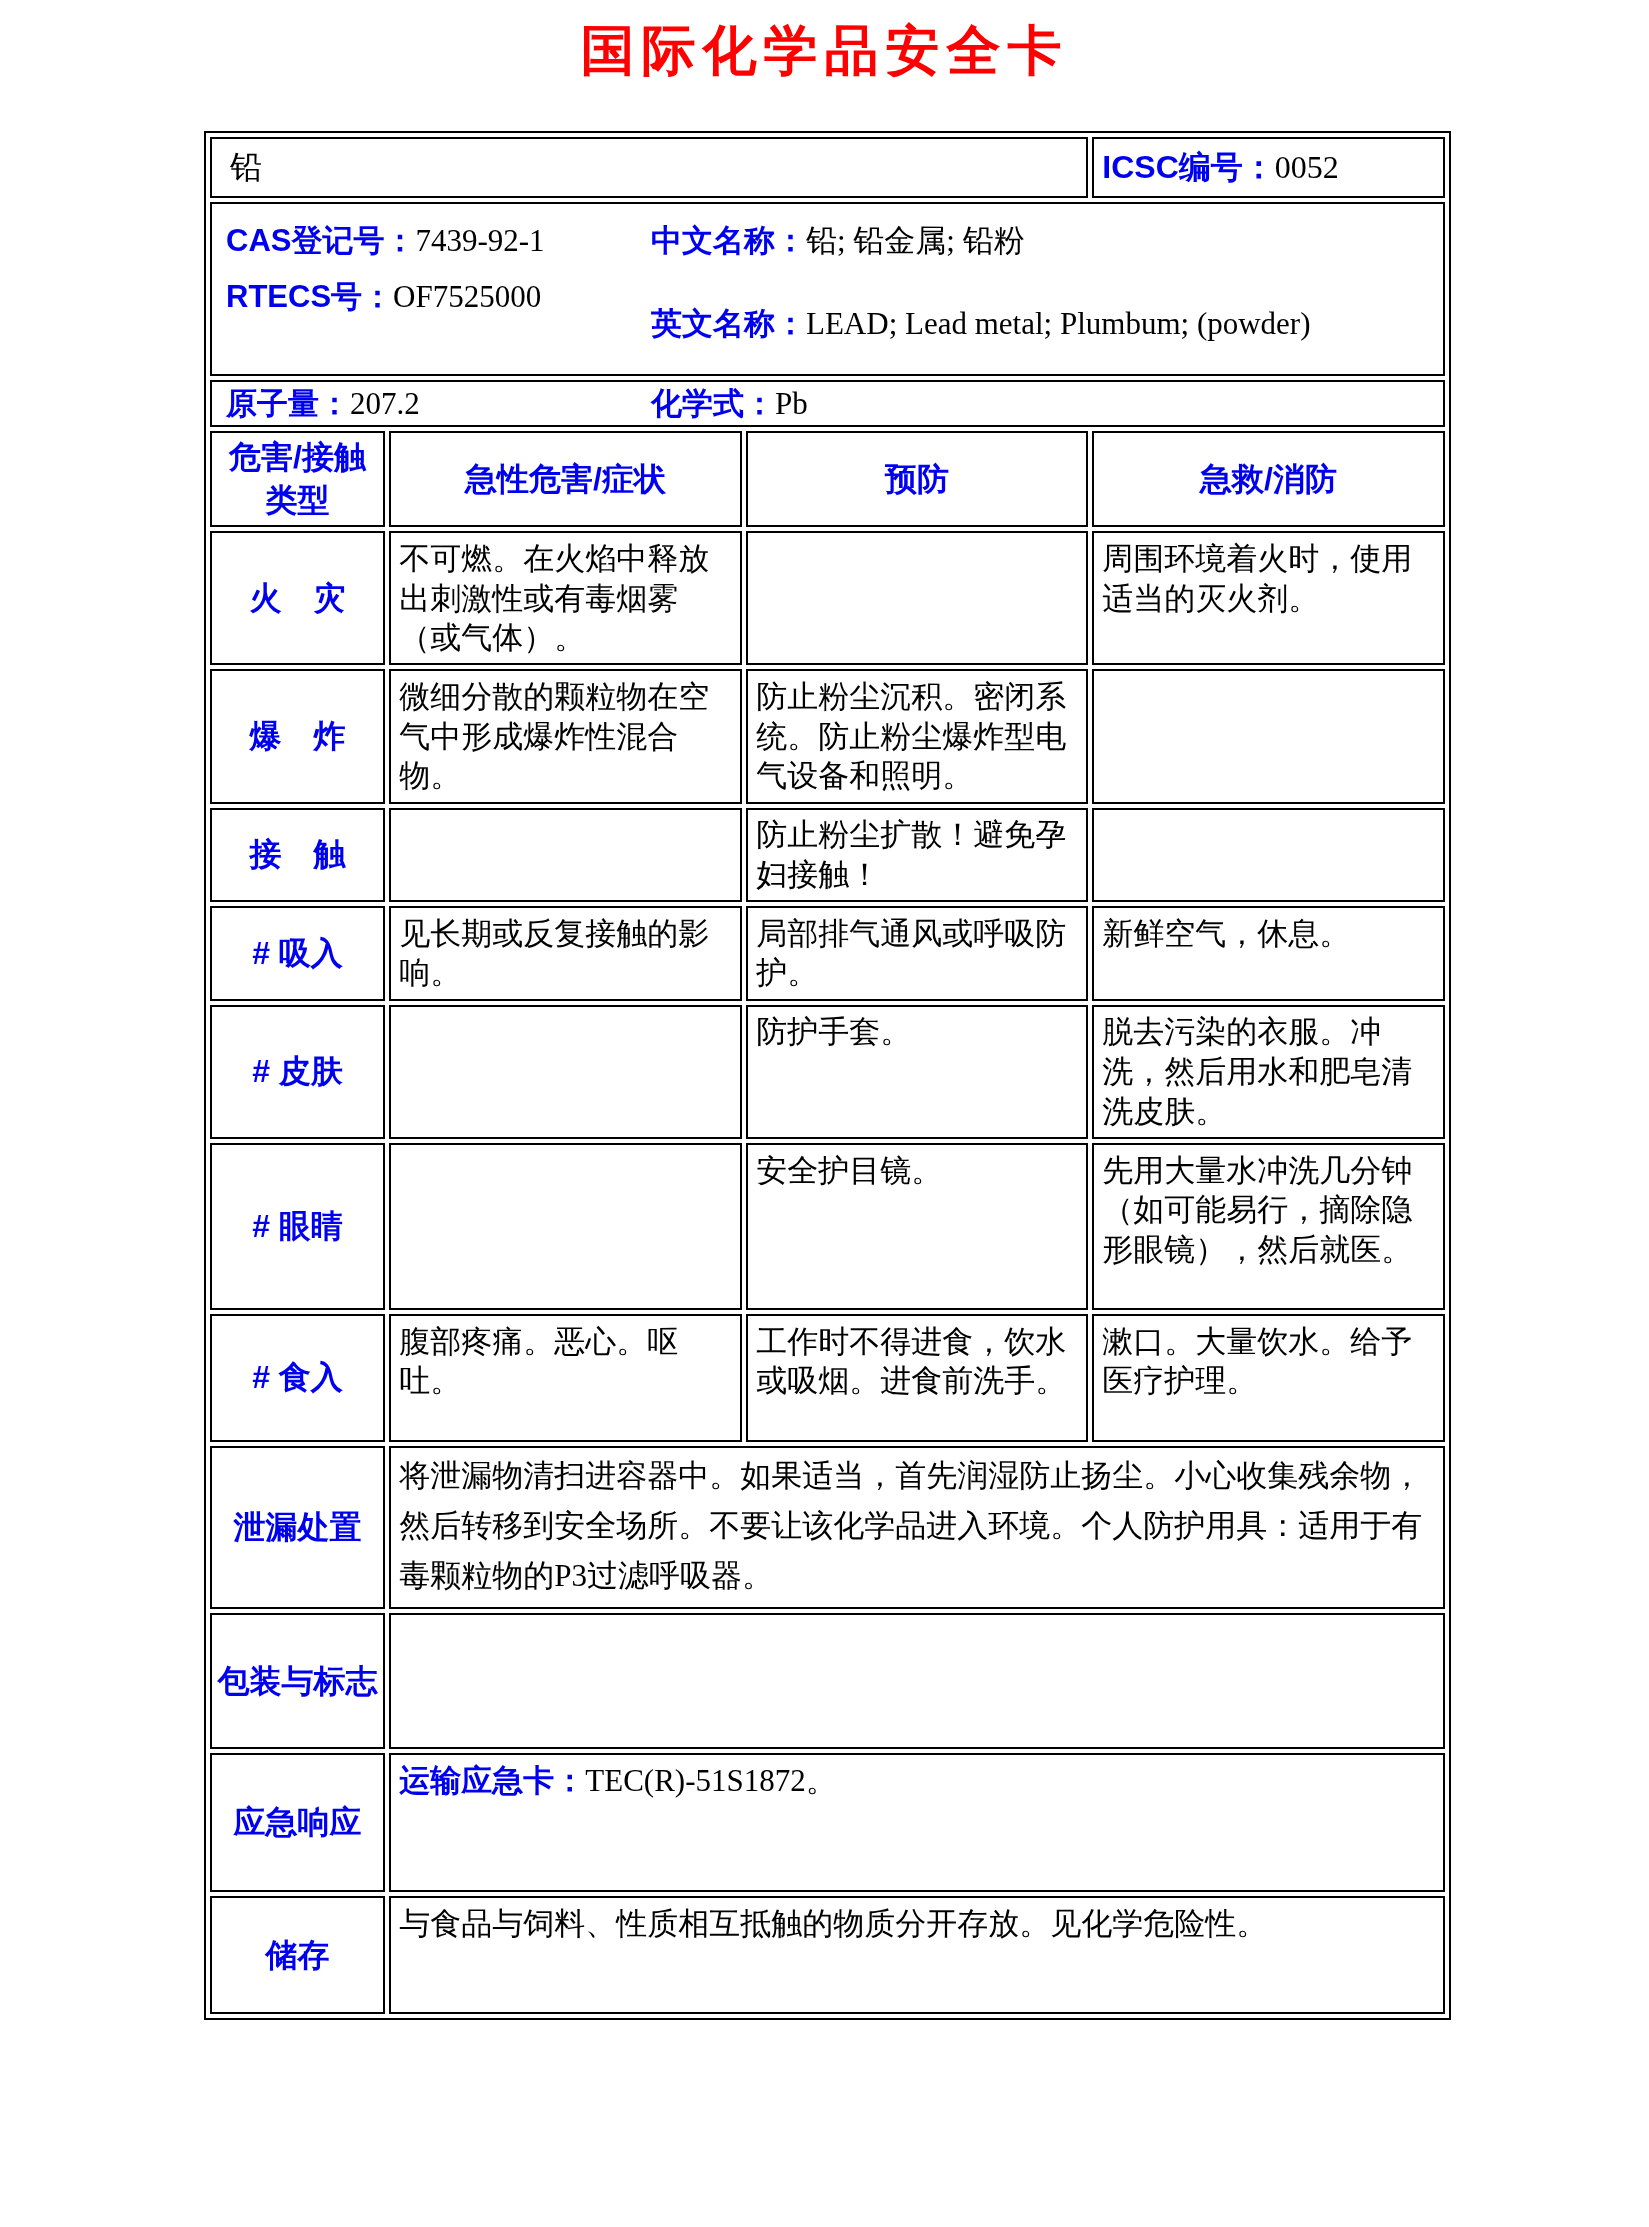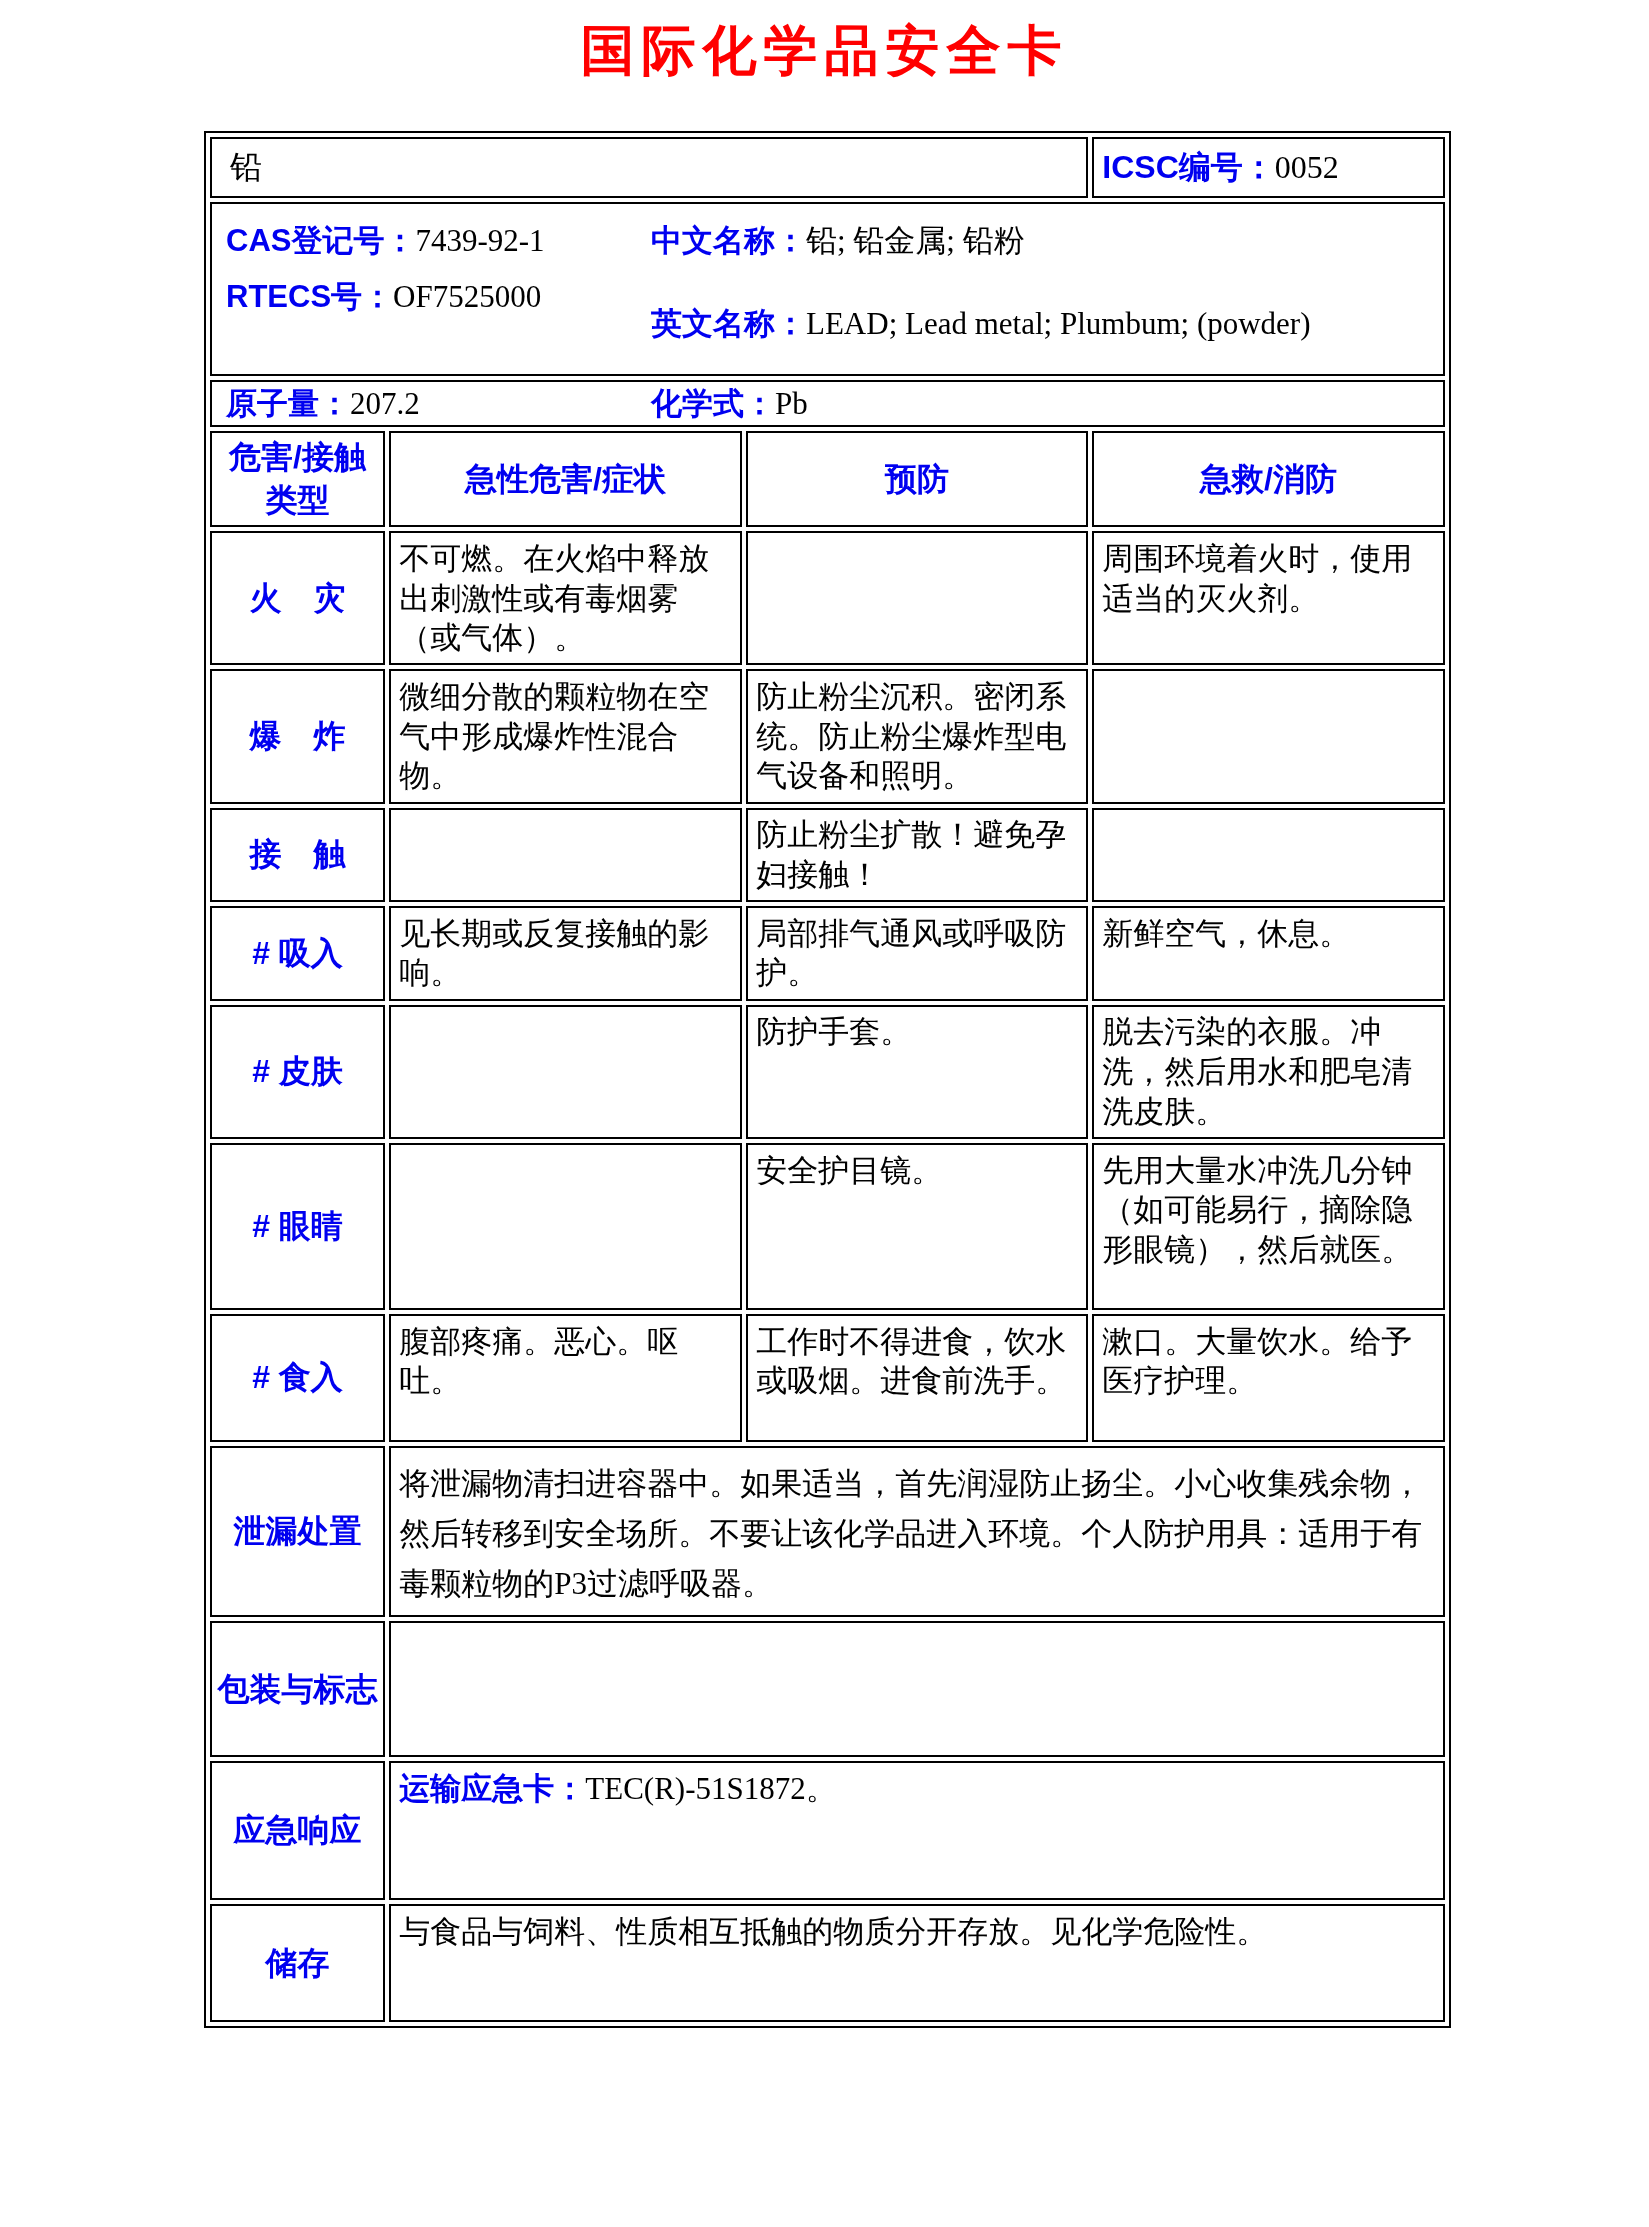--- a/index.html
+++ b/index.html
@@ -37,21 +37,21 @@
   td.namecell{vertical-align:middle;font-size:32px;padding-left:18px;}
   td.icsccell{vertical-align:middle;font-size:32px;}
   td.idscell{position:relative;padding:12px;}
   .cas-block{position:absolute;left:14px;top:16.7px;font-size:31px;}
   .cas-line{margin-bottom:16.7px;}
   .names-block{position:absolute;left:439px;top:16.7px;font-size:31px;}
   .cn-line{margin-bottom:43px;}
   td.atomcell{position:relative;vertical-align:middle;font-size:31px;padding:15px;height:43px;}
   .atom-pair{position:absolute;left:14px;top:50%;transform:translateY(-50%);white-space:nowrap;}
   .formula-pair{position:absolute;left:439px;top:50%;transform:translateY(-50%);white-space:nowrap;}
-  td.spill{line-height:1.62;padding-top:11px;}
+  td.spill{line-height:1.62;padding-top:3px;}
   .toplab{vertical-align:top;}
 </style>
 </head>
 <body>
 
 <div class="page-title">国际化学品安全卡</div>
 
 <table class="icsc">
   <colgroup>
     <col style="width:175px">

